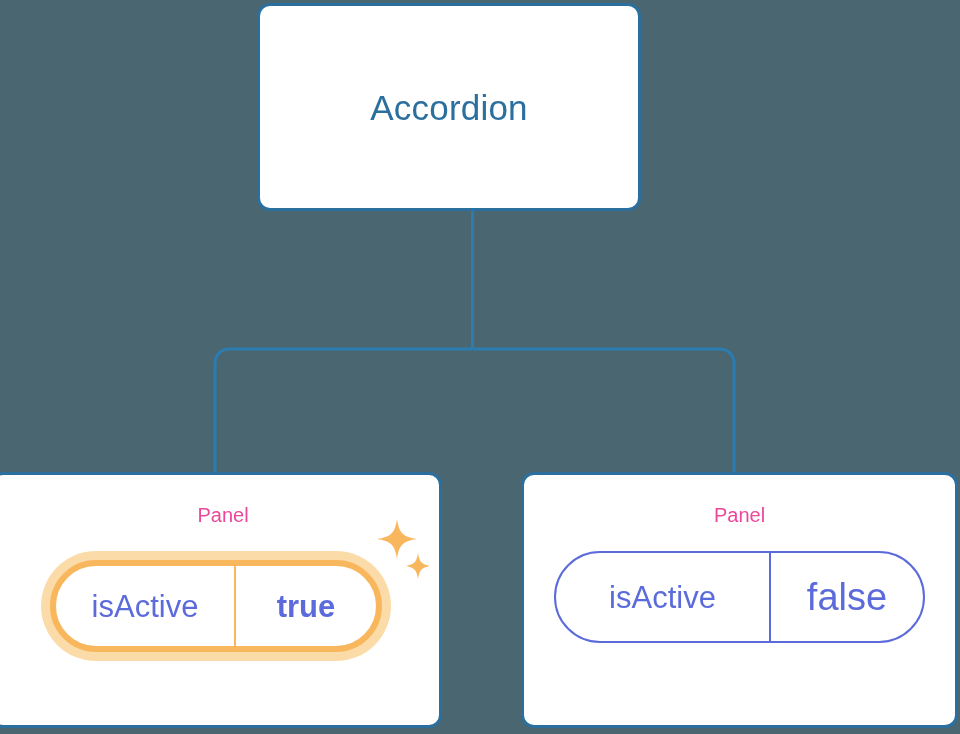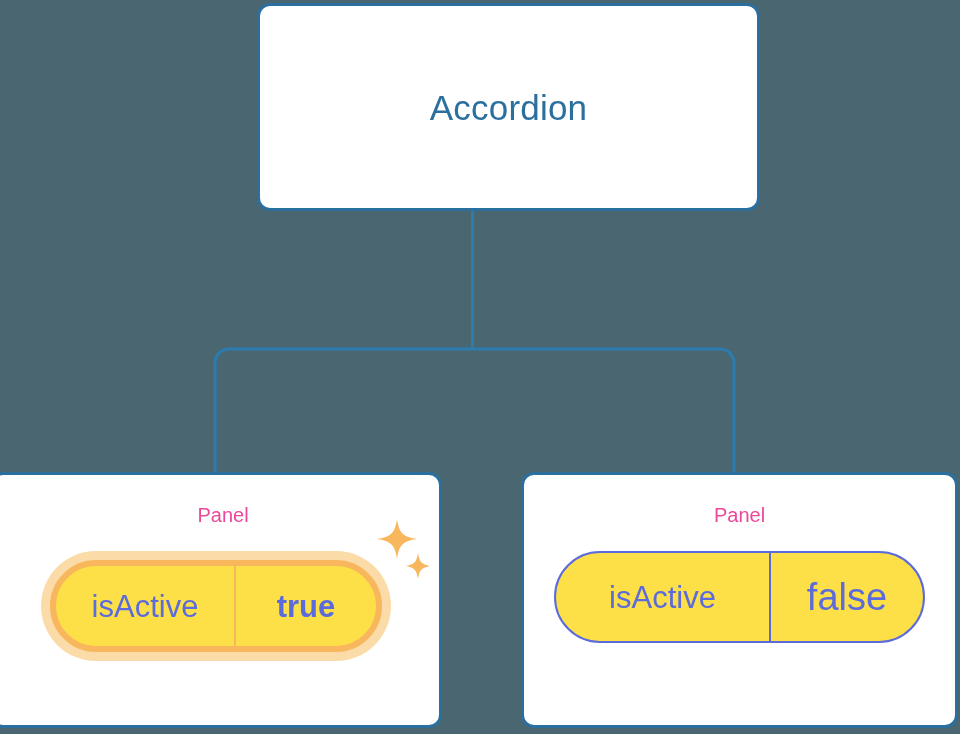--- a/index.html
+++ b/index.html
@@ -37,21 +37,21 @@
     position: absolute;
     background: #ffffff;
     border: 3px solid #2b6f9e;
     border-radius: 13px;
     box-sizing: border-box;
   }
 
   .node-root {
     left: 257px;
     top: 3px;
-    width: 503px;
+    width: 384px;
     height: 208px;
     display: flex;
     align-items: center;
     justify-content: center;
   }
 
   .node-title-root {
     color: #2b6f9e;
     font-size: 35px;
     letter-spacing: 0.2px;
@@ -91,21 +91,21 @@
     position: relative;
     display: inline-block;
   }
 
   .pill {
     position: relative;
     display: flex;
     align-items: stretch;
     border-radius: 999px;
     box-sizing: border-box;
-    background: #fde047;
+    background: #ffffff;
   }
 
   .pill-cell {
     display: flex;
     align-items: center;
     justify-content: center;
     box-sizing: border-box;
     line-height: 1;
   }
 

